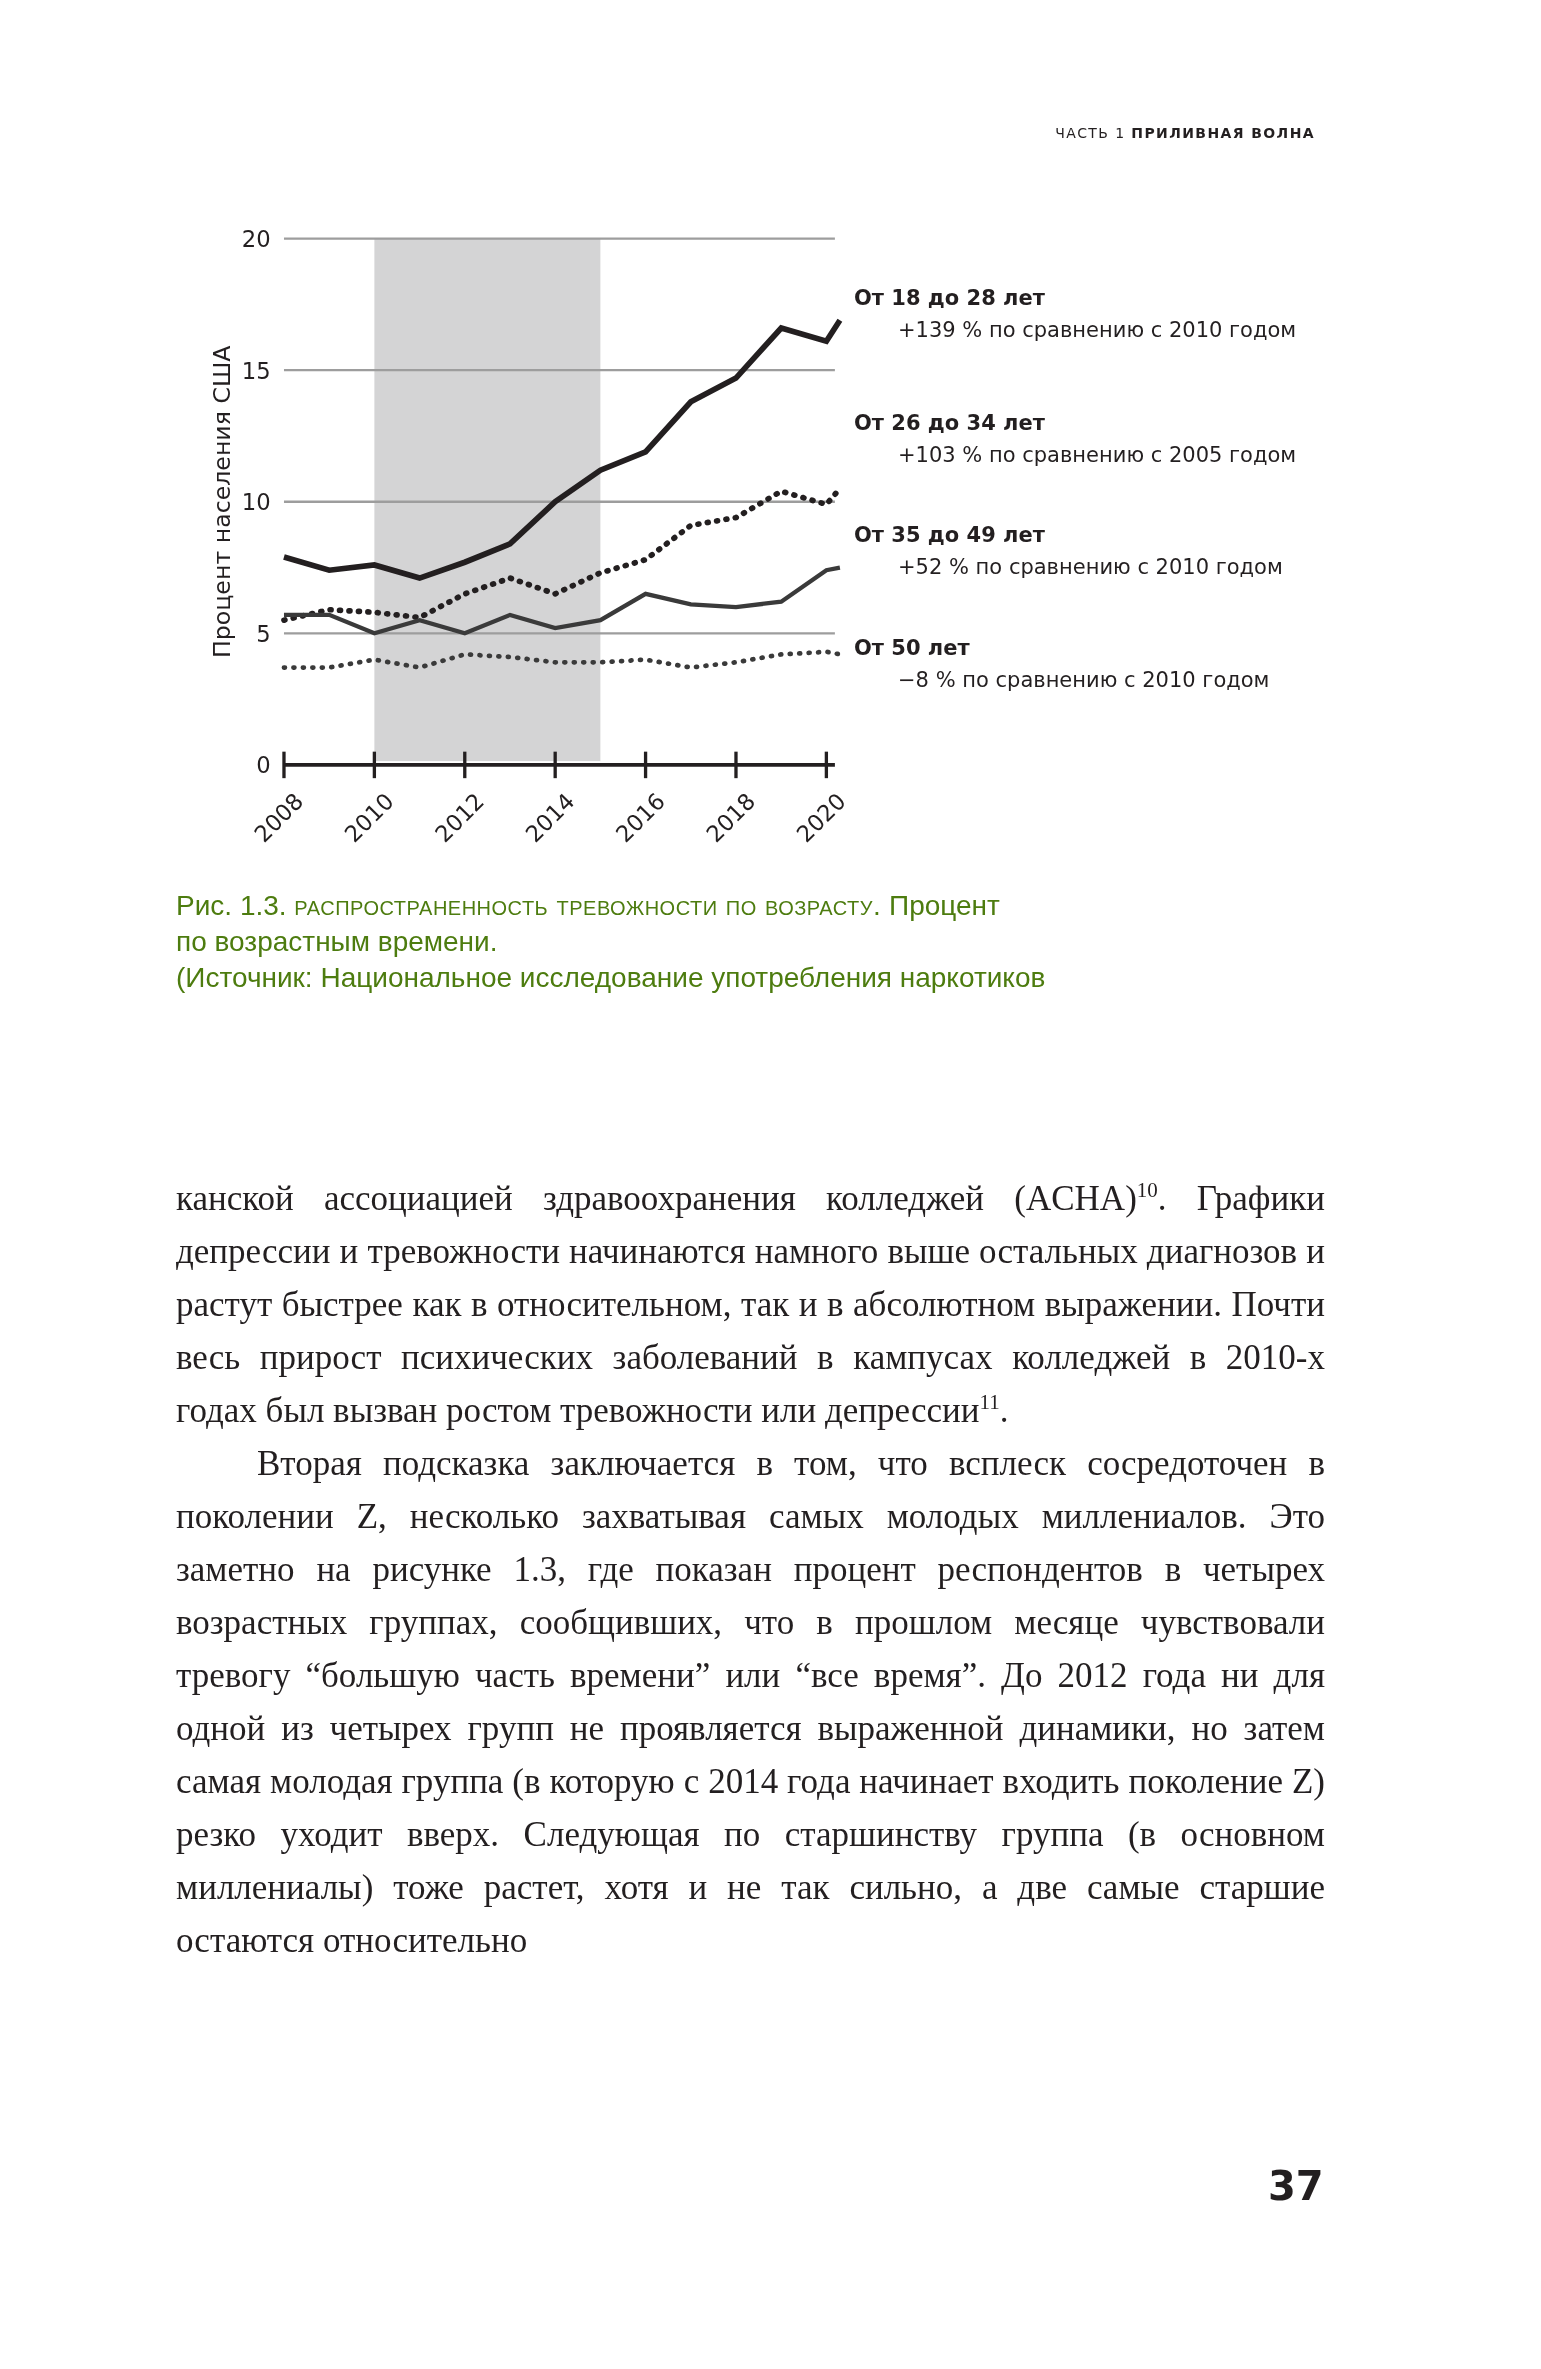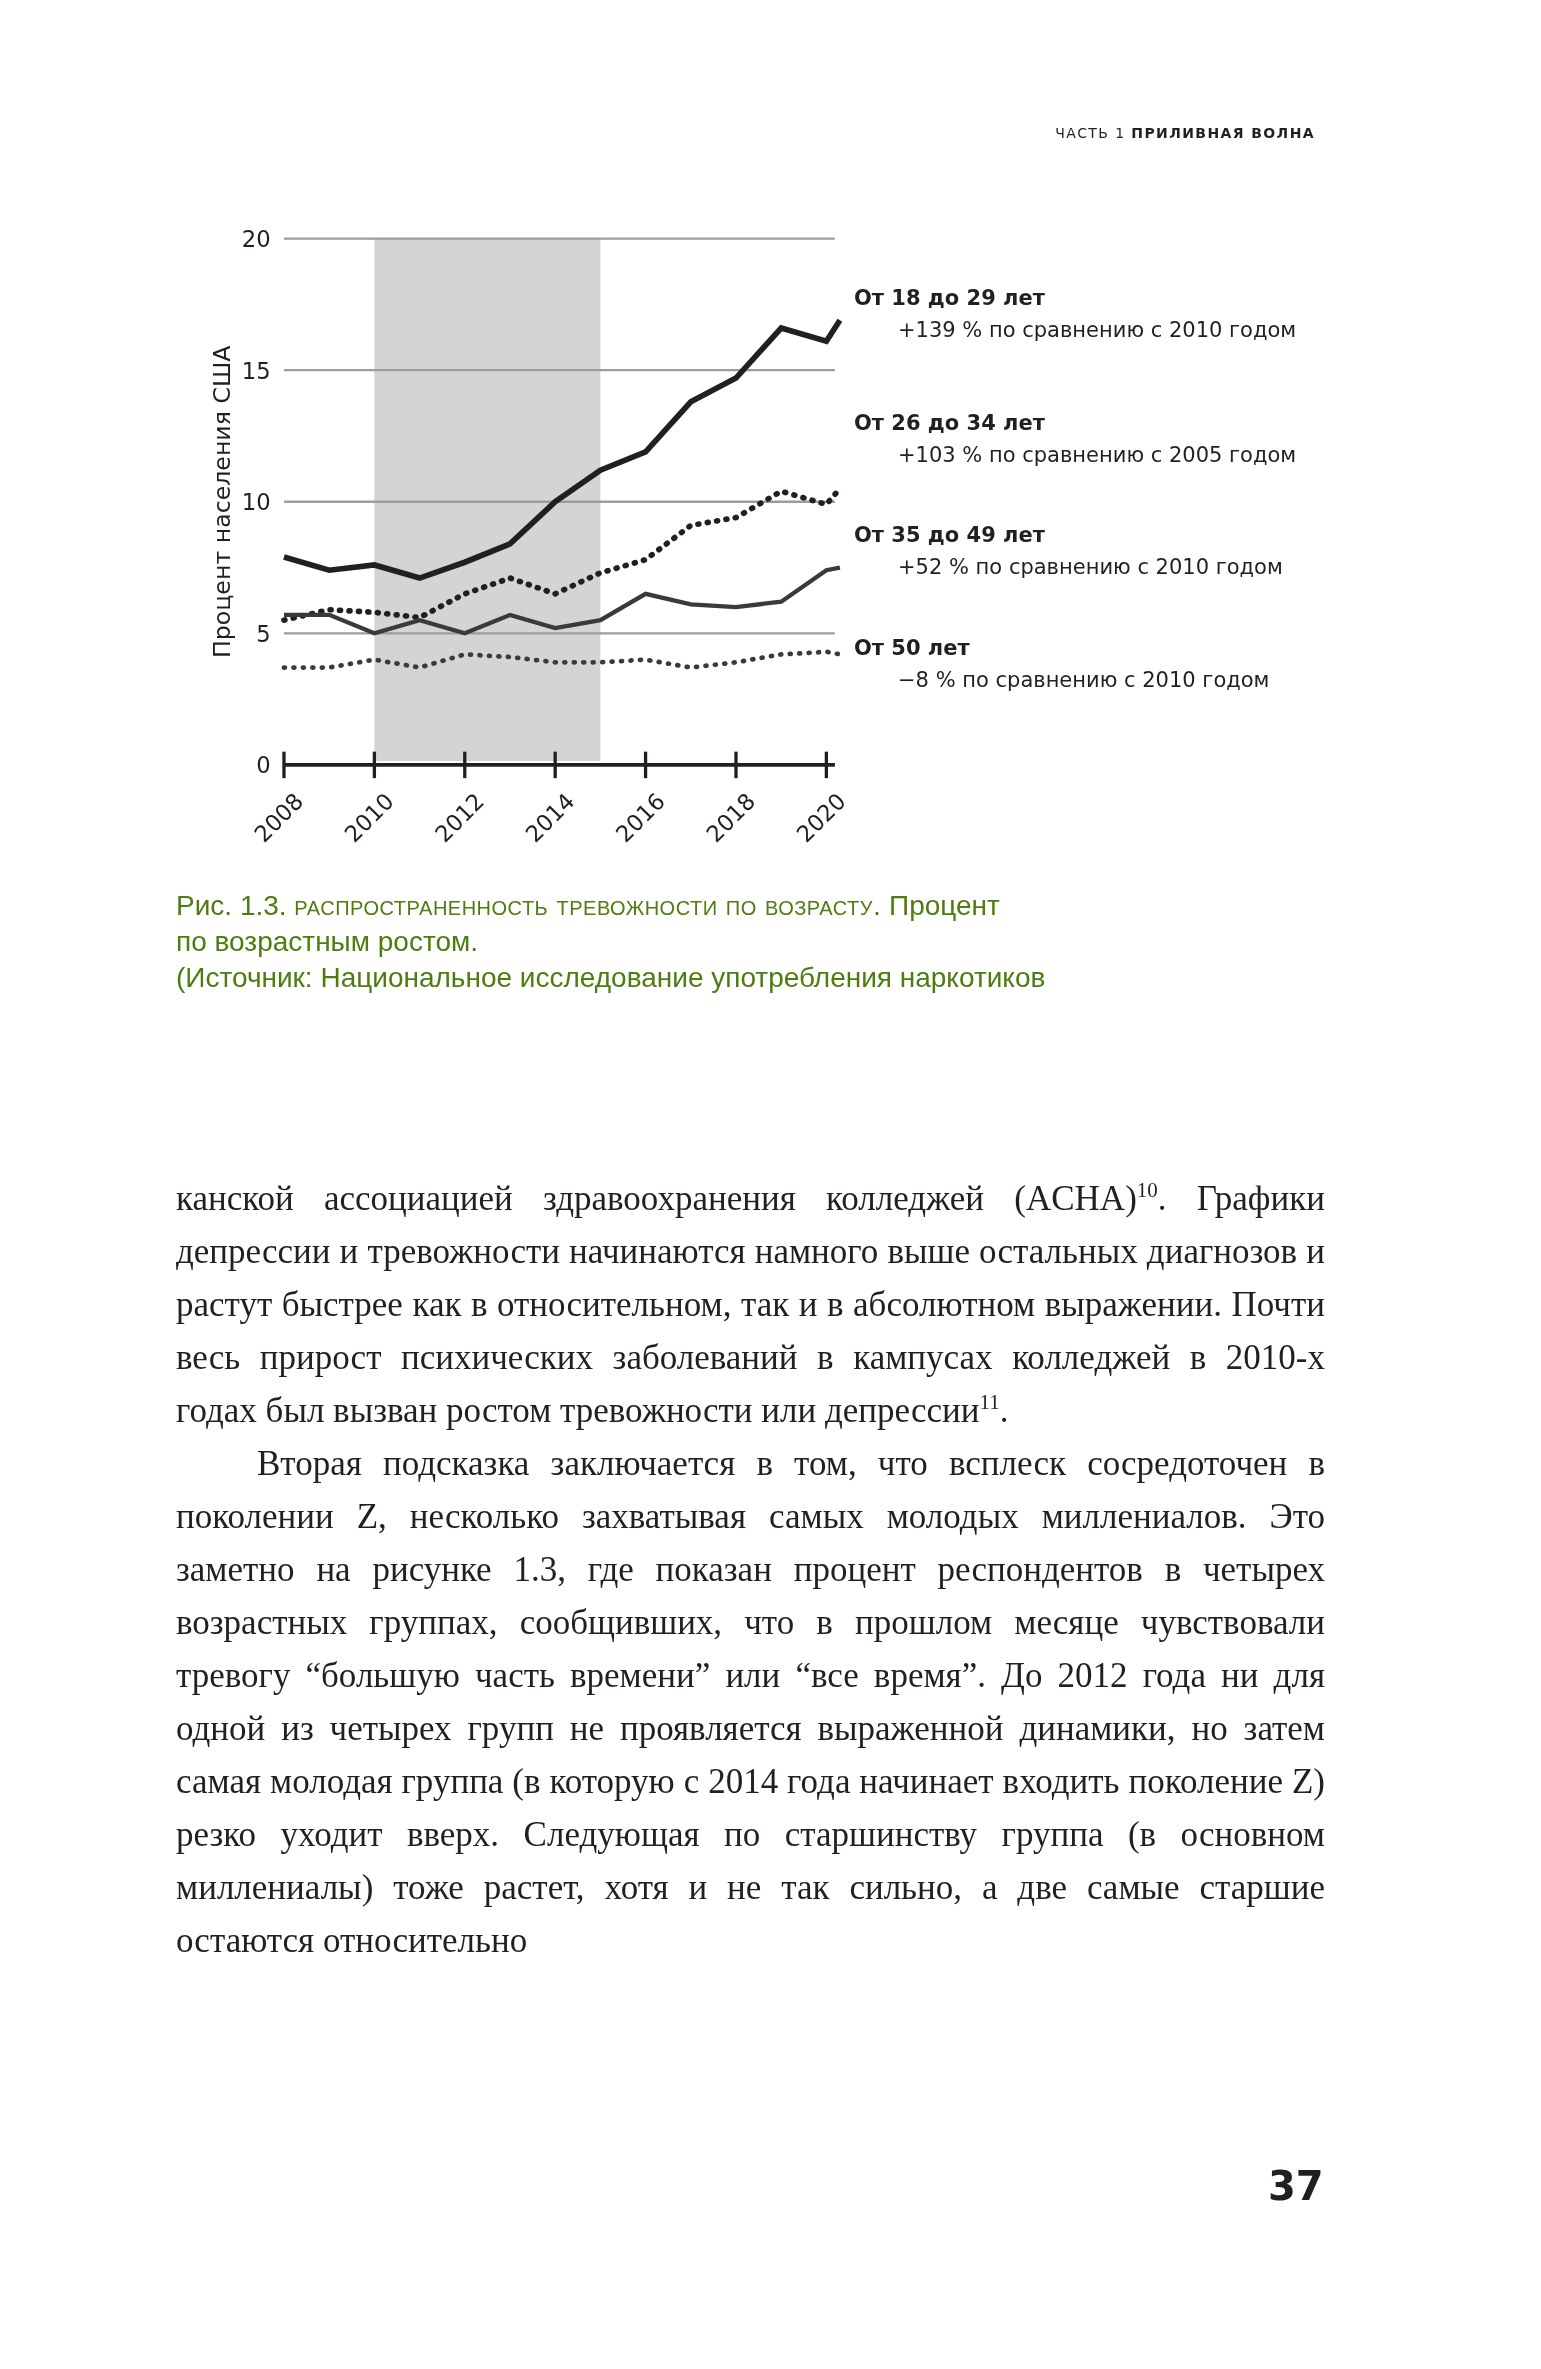--- a/index.html
+++ b/index.html
@@ -55,21 +55,21 @@
       <line x1="873" x2="873" y1="794" y2="822" stroke="#231f20" stroke-width="3.5"></line>
       <text x="895" y="848" text-anchor="end" transform="rotate(-45 895 848)" font-family="DejaVu Sans, sans-serif" font-size="24" fill="#231f20">2020</text>
       <text x="0" y="0" transform="translate(243 530) rotate(-90)" text-anchor="middle" font-family="DejaVu Sans, sans-serif" font-size="25" fill="#231f20">Процент населения США</text>
       <polyline points="300.0,588.4 347.8,602.3 395.5,596.7 443.3,610.6 491.0,593.9 538.8,574.5 586.5,530.0 634.3,496.6 682.0,477.2 729.8,424.4 777.5,399.3 825.3,346.5 873.0,360.4 887.3,338.2" stroke="#231f20" stroke-width="6" fill="none"></polyline>
       <polyline points="300.0,655.1 347.8,644.0 395.5,646.8 443.3,652.3 491.0,627.3 538.8,610.6 586.5,627.3 634.3,605.1 682.0,591.2 729.8,555.0 777.5,546.7 825.3,518.9 873.0,532.8 887.3,516.1" stroke="#231f20" stroke-width="6" fill="none" stroke-dasharray="1 9" stroke-linecap="round"></polyline>
       <polyline points="300.0,649.5 347.8,649.5 395.5,669.0 443.3,655.1 491.0,669.0 538.8,649.5 586.5,663.4 634.3,655.1 682.0,627.3 729.8,638.4 777.5,641.2 825.3,635.6 873.0,602.3 887.3,599.5" stroke="#3a3a3a" stroke-width="4.5" fill="none"></polyline>
       <polyline points="300.0,705.1 347.8,705.1 395.5,696.8 443.3,705.1 491.0,691.2 538.8,694.0 586.5,699.6 634.3,699.6 682.0,696.8 729.8,705.1 777.5,699.6 825.3,691.2 873.0,688.5 887.3,691.2" stroke="#3a3a3a" stroke-width="5" fill="none" stroke-dasharray="1 9" stroke-linecap="round"></polyline>
     </svg>
   <div id="legend">
       <div class="legend-item" style="top: 282px;">
-        <div class="t">От 18 до 29 лет</div>
+        <div class="t">От 18 до 28 лет</div>
         <div class="s">+139 % по сравнению с 2010 годом</div>
       </div>
       <div class="legend-item" style="top: 407px;">
         <div class="t">От 26 до 34 лет</div>
         <div class="s">+103 % по сравнению с 2005 годом</div>
       </div>
       <div class="legend-item" style="top: 519px;">
         <div class="t">От 35 до 49 лет</div>
         <div class="s">+52 % по сравнению с 2010 годом</div>
       </div>
@@ -79,21 +79,21 @@
       </div>
     </div>
 </div>
 
 <div class="caption">
   <div>
     <span>Рис. 1.3.</span>
     <span class="sc">РАСПРОСТРАНЕННОСТЬ ТРЕВОЖНОСТИ ПО ВОЗРАСТУ.</span>
     <span>Процент</span>
   </div>
-  <div>по возрастным ростом.</div>
+  <div>по возрастным времени.</div>
   <div>(Источник: Национальное исследование употребления наркотиков</div>
 </div>
 
 <div class="body-text">
   <p>
     <span>канской ассоциацией здравоохранения колледжей (ACHA)</span><sup>10</sup><span>. Графики депрессии и тревожности начинаются намного выше остальных диагнозов и растут быстрее как в относительном, так и в абсолютном выражении. Почти весь прирост психических заболеваний в кампусах колледжей в 2010-х годах был вызван ростом тревожности или депрессии</span><sup>11</sup><span>.</span>
   </p>
   <p class="indent">Вторая подсказка заключается в том, что всплеск сосредоточен в поколении Z, несколько захватывая самых молодых миллениалов. Это заметно на рисунке 1.3, где показан процент респондентов в четырех возрастных группах, сообщивших, что в прошлом месяце чувствовали тревогу “большую часть времени” или “все время”. До 2012 года ни для одной из четырех групп не проявляется выраженной динамики, но затем самая молодая группа (в которую с 2014 года начинает входить поколение Z) резко уходит вверх. Следующая по старшинству группа (в основном миллениалы) тоже растет, хотя и не так сильно, а две самые старшие остаются относительно</p>
 </div>
 

